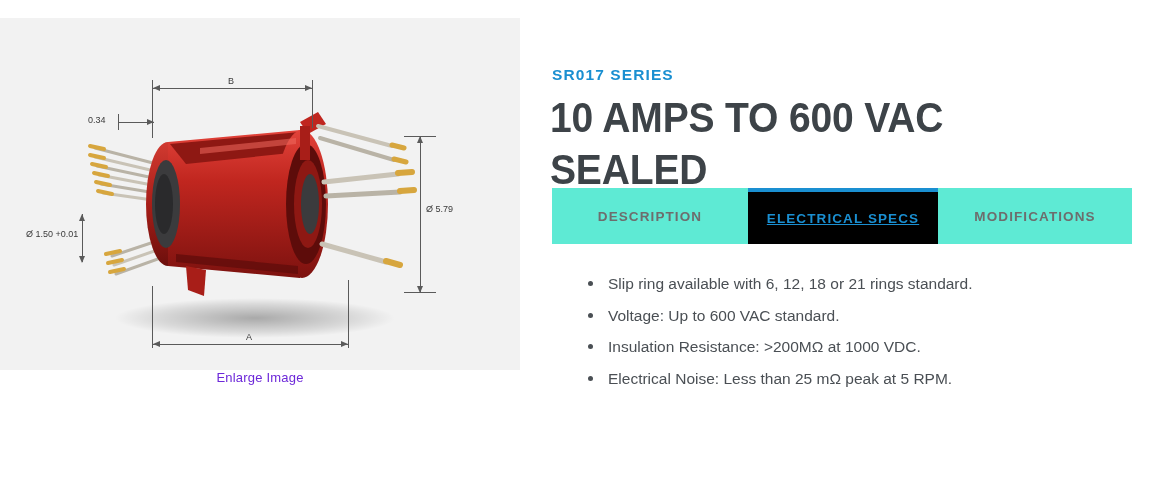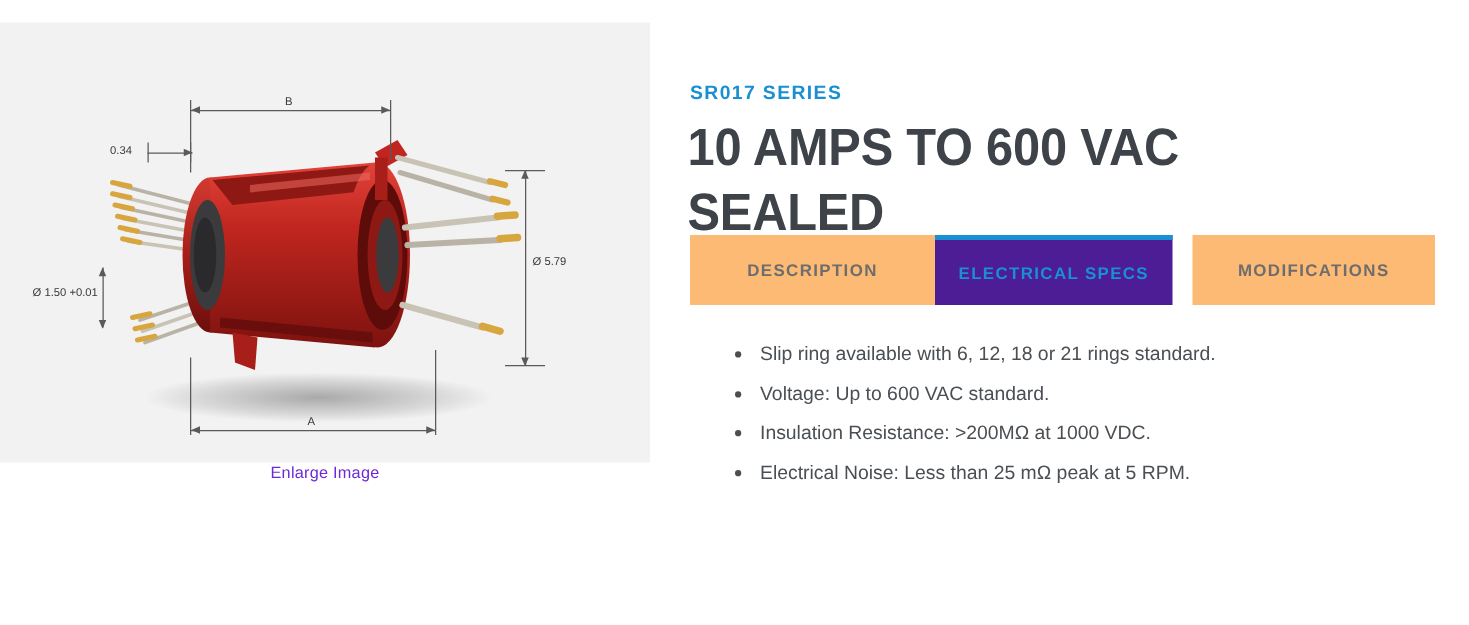--- a/index.html
+++ b/index.html
@@ -102,32 +102,33 @@
   }
   .tab {
     flex: 0 0 auto;
     height: 56px;
     display: flex;
     align-items: center;
     justify-content: center;
     font-size: 13.5px;
     font-weight: bold;
     letter-spacing: 1.1px;
-    background: #fdba74;
+    background: #5eead4;
     color: #6d6d6d;
     cursor: pointer;
     user-select: none;
   }
   .tab.t0 { width: 196px; }
   .tab.t1 { width: 190px; }
-  .tab.t2 { width: 194px; margin-left: 16px; }
+  .tab.t2 { width: 194px; }
   .tab.active {
-    background: #4c1d95;
+    background: #000000;
     color: #1a8fd1;
     border-top: 4px solid #1a8fd1;
+    text-decoration: underline;
   }
 
   
   .spec-list {
     position: absolute;
     left: 36px; top: 268px;
     width: 545px;
     margin: 0; padding: 0;
     list-style: none;
   }

